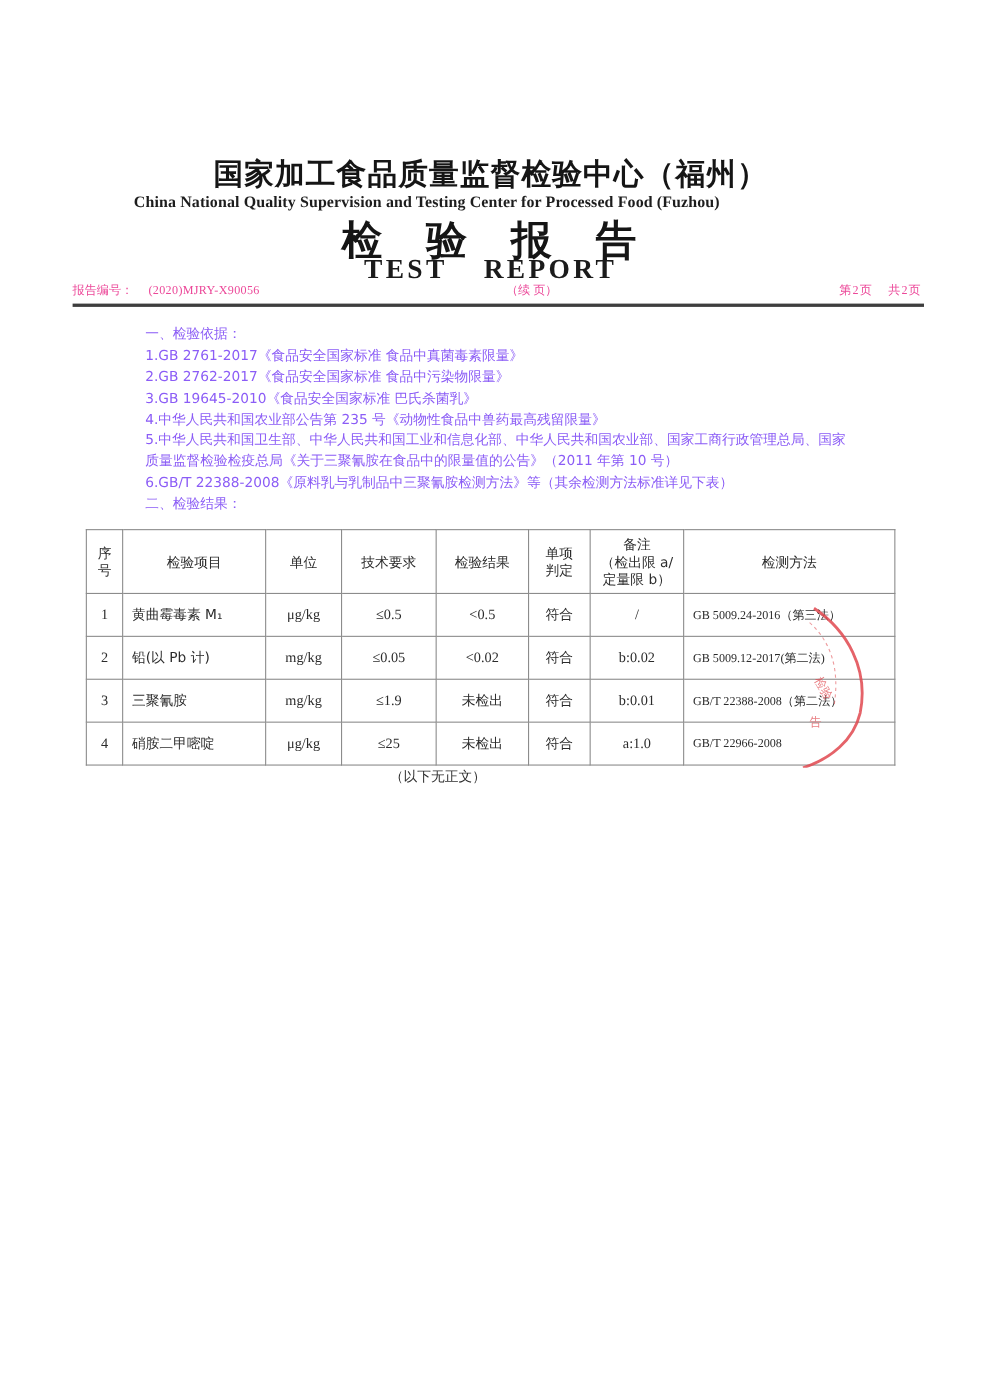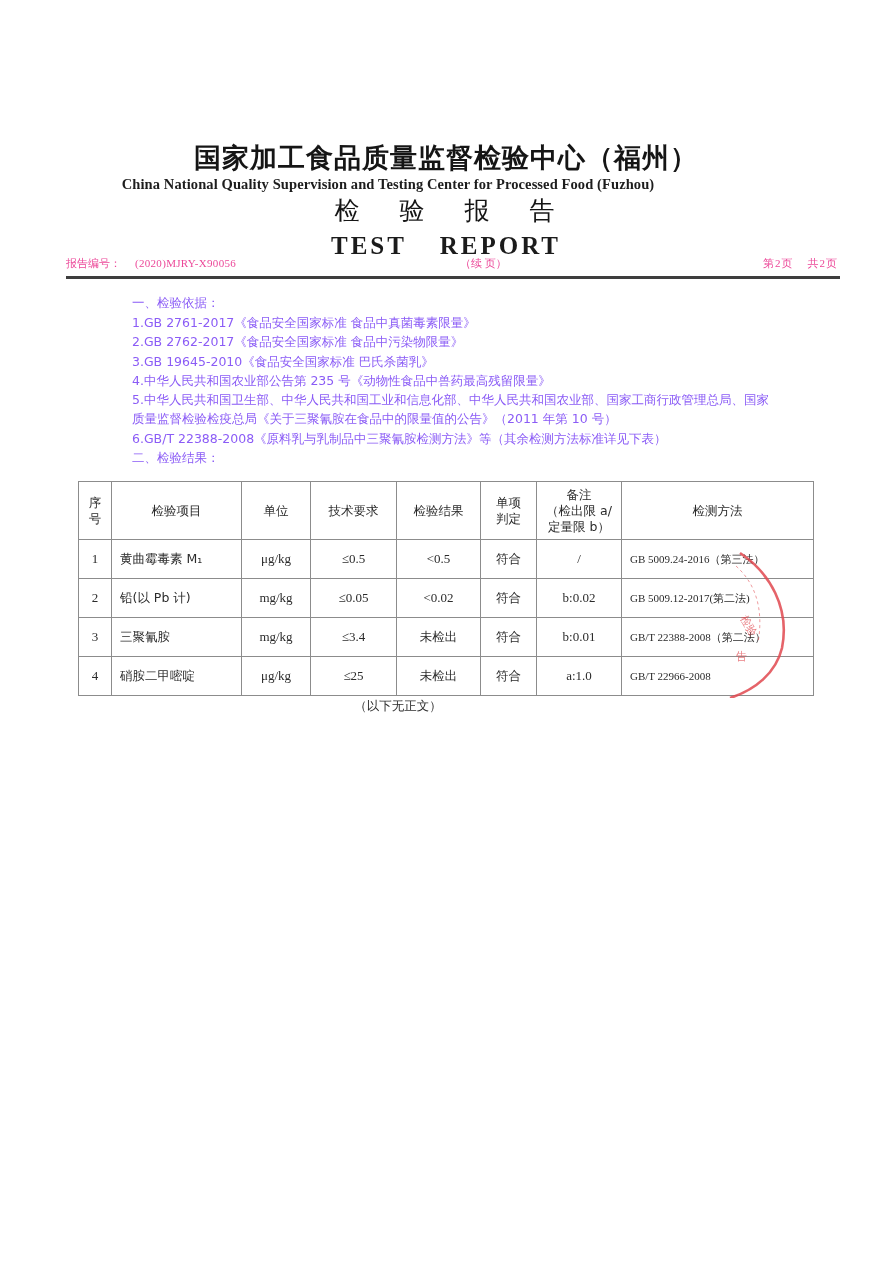--- a/index.html
+++ b/index.html
@@ -12,21 +12,21 @@
     left: 0; width: 892px; top: 140px; text-align: center;
     font-size: 27px; font-weight: bold; letter-spacing: 1px; color: #151515;
   }
   .title-en {
     left: 0; width: 776px; top: 176px; text-align: center;
     font-family: "Liberation Serif", serif; font-weight: bold; font-size: 14.5px; color: #1d1d1d;
     letter-spacing: 0.1px;
   }
   .report-cn {
     left: 0; width: 892px; top: 194px; text-align: center;
-    font-size: 25px; font-weight: normal; letter-spacing: 40px; padding-left: 37px; color: #151515;
+    font-size: 37px; font-weight: bold; letter-spacing: 40px; padding-left: 37px; color: #151515;
     box-sizing: border-box;
   }
   .report-en {
     left: 0; width: 892px; top: 232px; text-align: center;
     font-family: "Liberation Serif", serif; font-weight: bold; font-size: 25px; letter-spacing: 3px;
     color: #1b1b1b; word-spacing: 24px;
   }
   .meta-row {
     left: 66px; width: 772px; top: 256px; height: 18px;
     font-family: Liberation Serif, serif; font-size: 11px; color: #ec4899;
@@ -142,21 +142,21 @@
       <td class="num">≤0.05</td>
       <td class="num">&lt;0.02</td>
       <td>符合</td>
       <td class="num">b:0.02</td>
       <td class="method">GB 5009.12-2017(第二法)</td>
     </tr>
     <tr>
       <td class="num">3</td>
       <td class="item">三聚氰胺</td>
       <td class="num">mg/kg</td>
-      <td class="num">≤3.4</td>
+      <td class="num">≤1.9</td>
       <td>未检出</td>
       <td>符合</td>
       <td class="num">b:0.01</td>
       <td class="method">GB/T 22388-2008（第二法）</td>
     </tr>
     <tr>
       <td class="num">4</td>
       <td class="item">硝胺二甲嘧啶</td>
       <td class="num">μg/kg</td>
       <td class="num">≤25</td>

